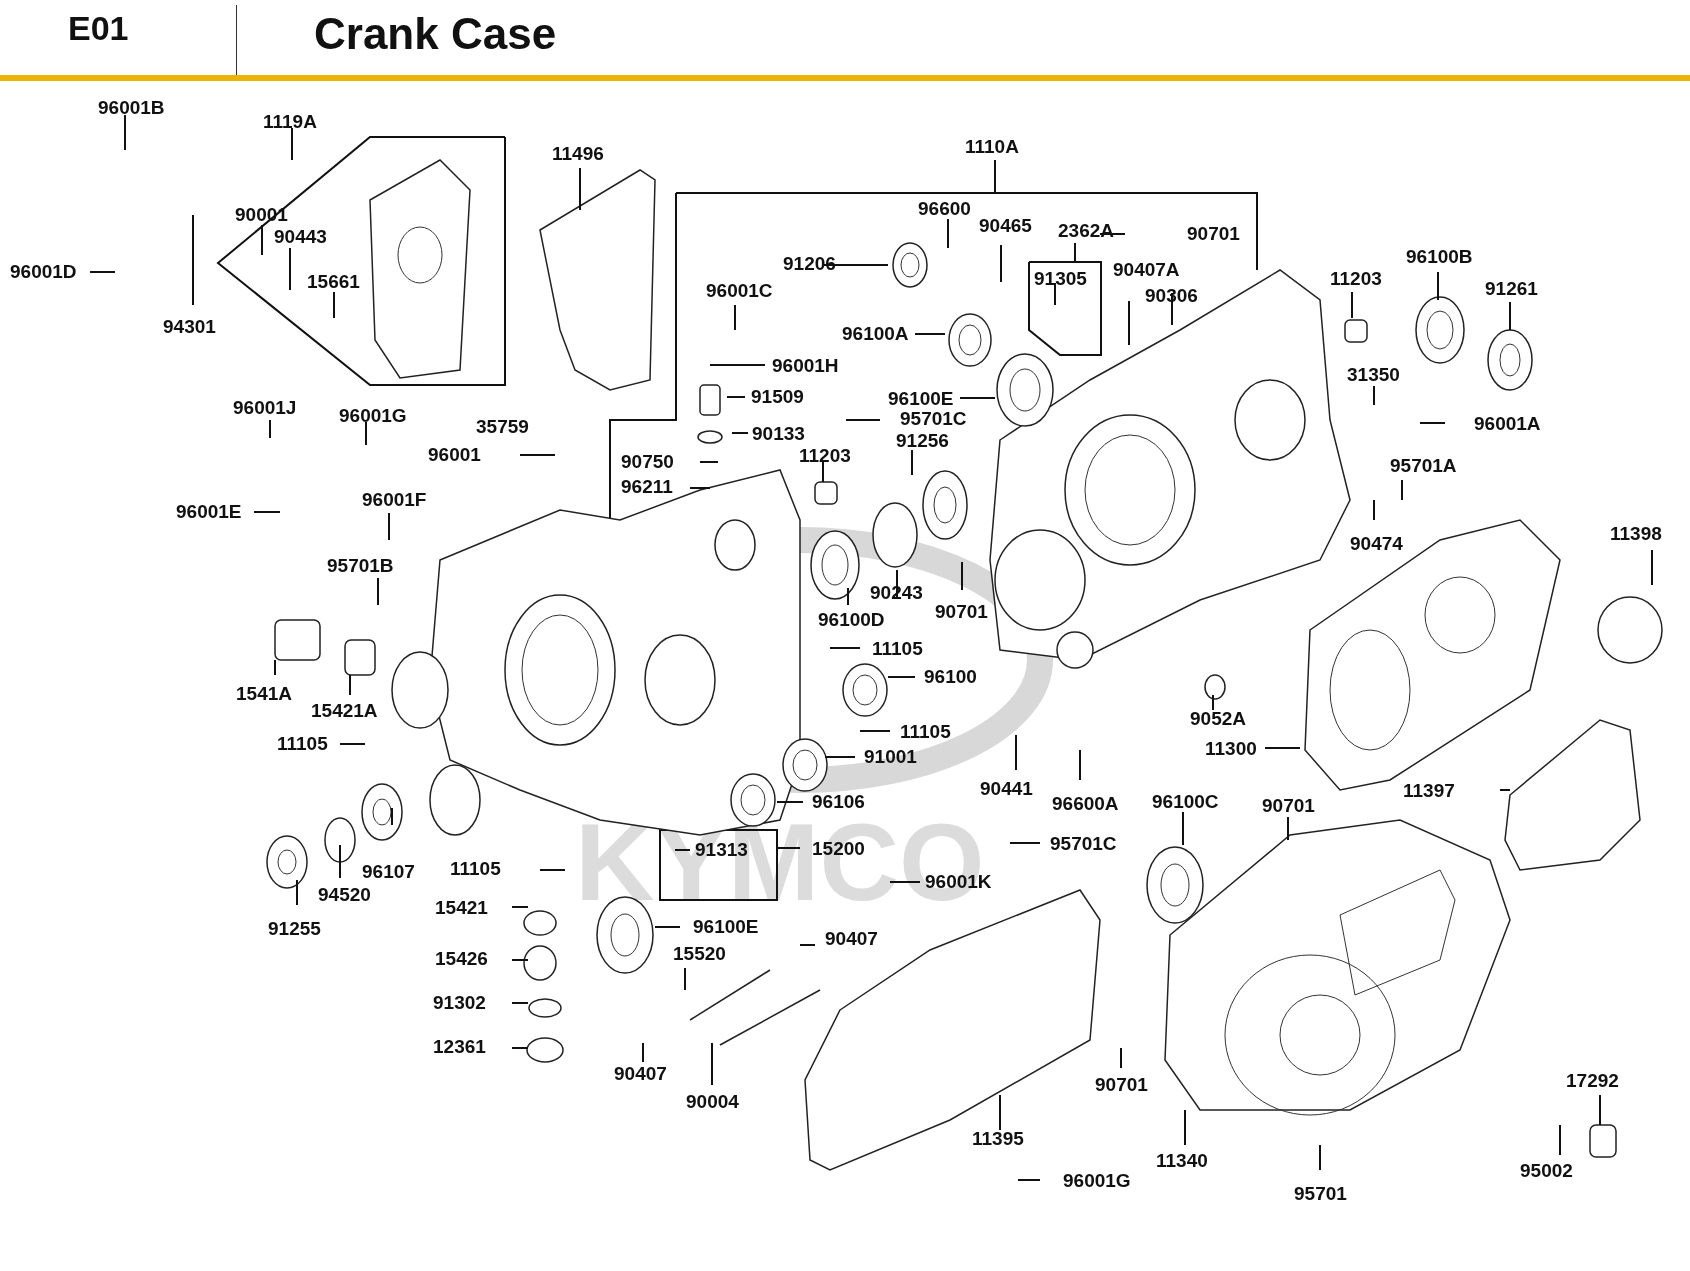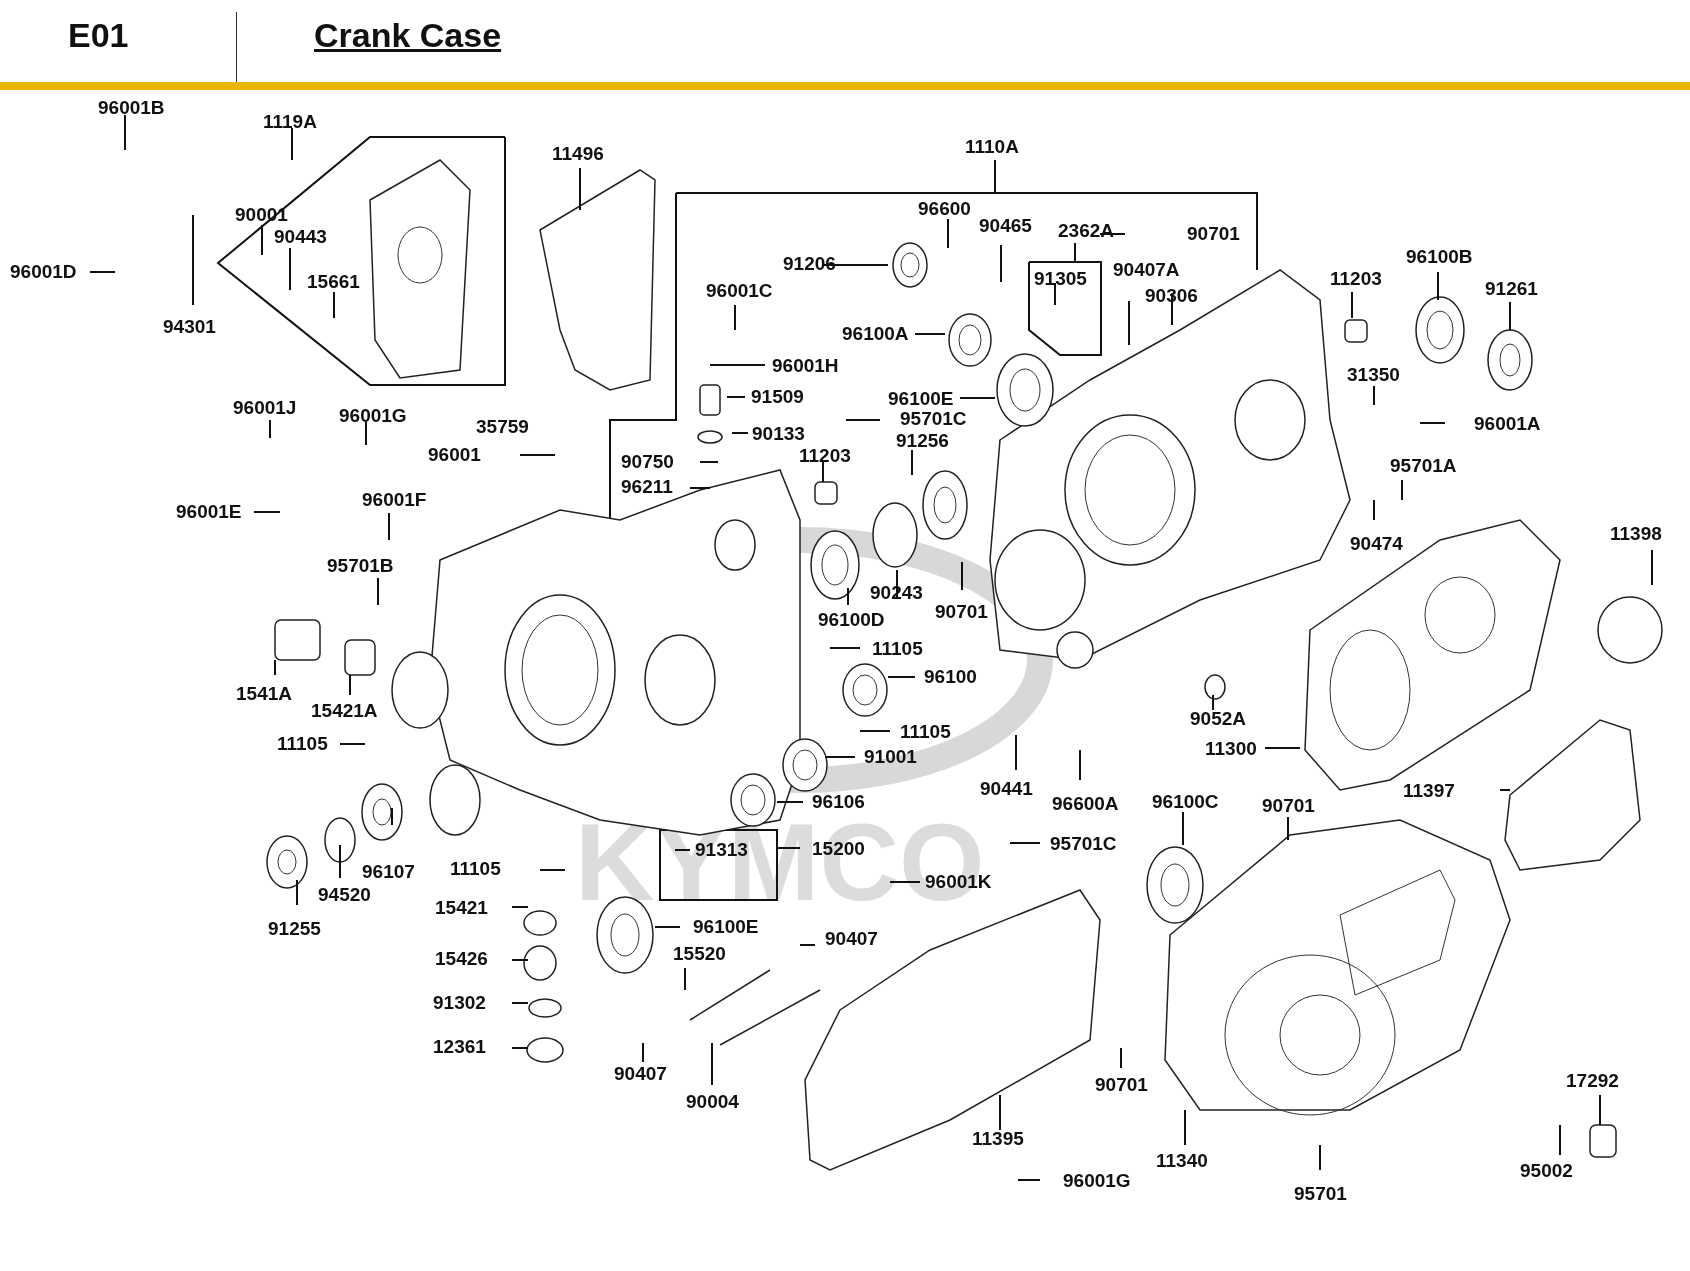--- a/index.html
+++ b/index.html
@@ -1,20 +1,20 @@
 <!DOCTYPE html>
 <html><head>
 <meta charset="utf-8">
 <style>
   html, body { margin:0; padding:0; background:#ffffff; }
   body { width:1690px; height:1271px; position:relative; overflow:hidden; font-family:"Liberation Sans", sans-serif; color:#111; }
-  .header { position:absolute; left:0; top:12px; width:1690px; height:70px; border-bottom:8px solid #eab308; }
+  .header { position:absolute; left:0; top:5px; width:1690px; height:70px; border-bottom:6px solid #eab308; }
   .hdr-code { position:absolute; left:68px; top:4px; font-size:34px; font-weight:bold; }
   .hdr-sep { position:absolute; left:236px; top:0; width:1px; height:70px; background:#333; }
-  .hdr-title { position:absolute; left:314px; top:4px; font-size:34px; font-weight:bold;text-decoration:underline; }
+  .hdr-title { position:absolute; left:314px; top:4px; font-size:44px; font-weight:bold; }
   svg.diagram { position:absolute; left:0; top:0; }
   .lbl { font-family:"Liberation Sans", sans-serif; font-weight:bold; font-size:19px; fill:#111; }
   .ln { stroke:#111; stroke-width:2; fill:none; }
   .part { stroke:#222; stroke-width:1.5; fill:#fff; }
   .thin { stroke:#333; stroke-width:1; fill:none; }
   .wm { fill:none; stroke:#d8d8d8; stroke-width:26; }
   .wmtext { font-family:"Liberation Sans", sans-serif; font-weight:bold; font-size:110px; fill:#dcdcdc; }
 </style>
 </head>
 <body>

